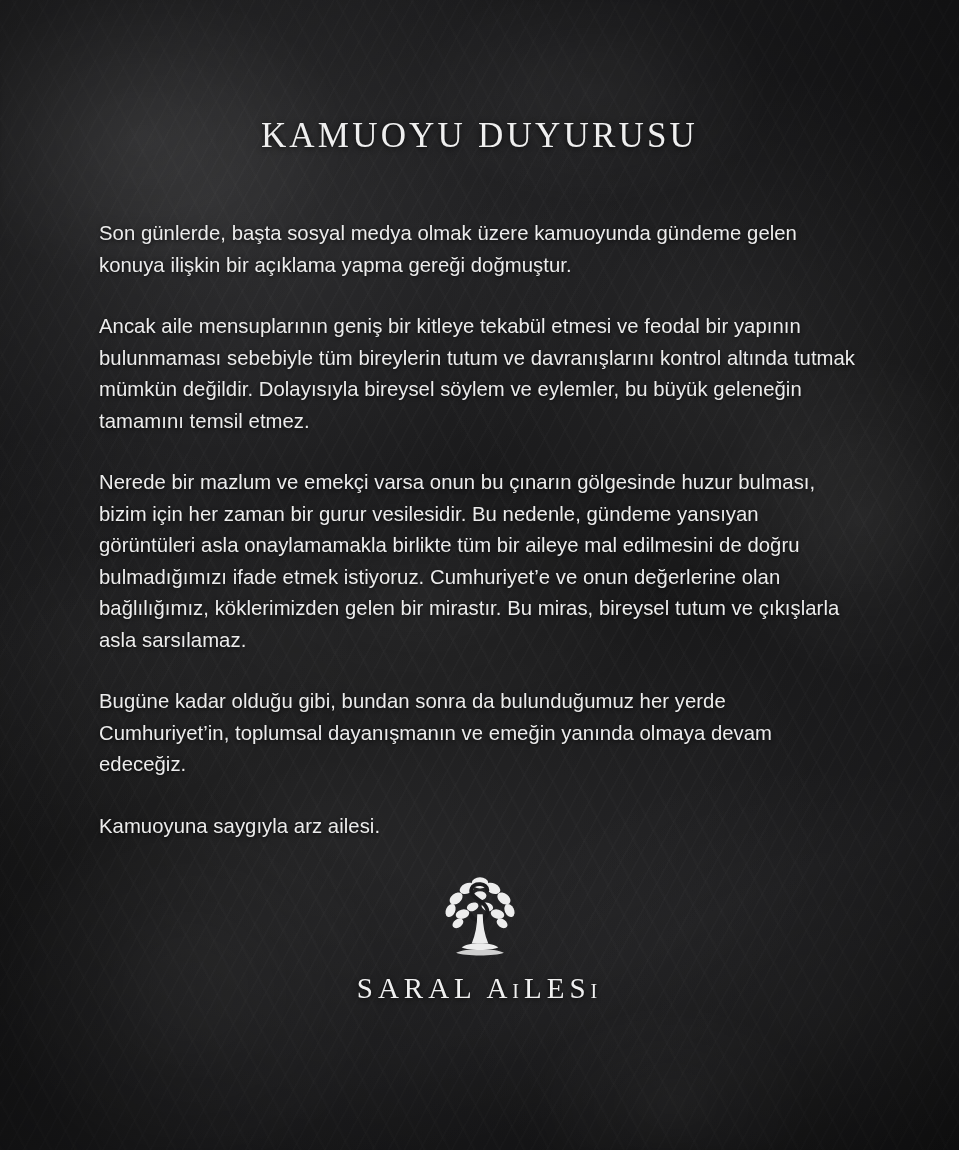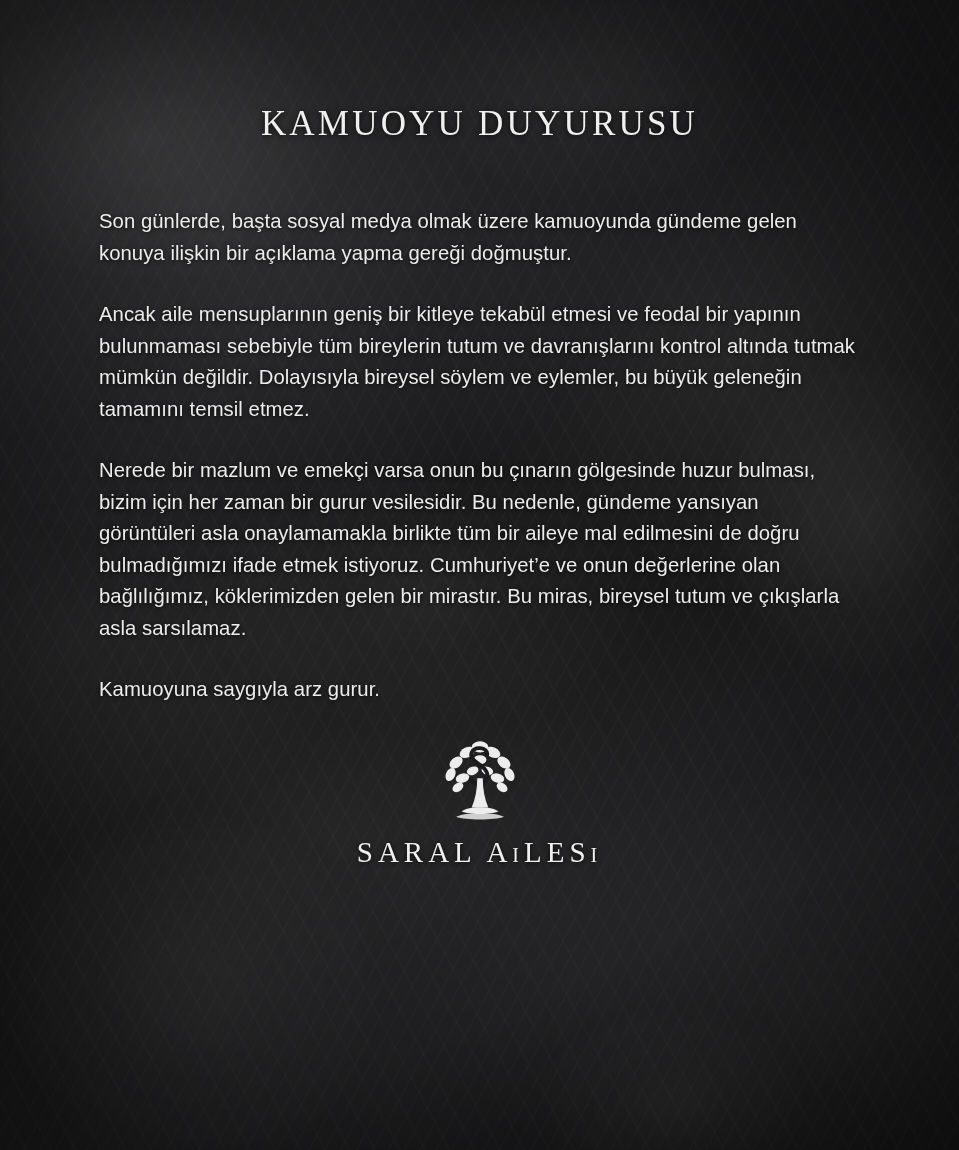--- a/index.html
+++ b/index.html
@@ -68,21 +68,21 @@
     box-sizing: border-box;
   }
 
   .title {
     color: #efefef;
     font-family: "Liberation Serif", serif;
     font-size: 35px;
     letter-spacing: 3.2px;
     text-align: center;
     font-weight: 400;
-    margin: 0;
+    margin: 12px;
     padding-top: 104px;
     text-shadow: 0 1px 6px rgba(0,0,0,0.8);
     font-variant: small-caps;
   }
 
   .body-text {
     margin-top: 62px;
   }
 
   .para {
@@ -131,21 +131,22 @@
   <div class="smoke s2"></div>
   <div class="vignette"></div>
 
   <div class="content">
     <h1 class="title">KAMUOYU DUYURUSU</h1>
 
     <div class="body-text">
       <p class="para">Son günlerde, başta sosyal medya olmak üzere kamuoyunda gündeme gelen konuya ilişkin bir açıklama yapma gereği doğmuştur.</p>
       <p class="para">Ancak aile mensuplarının geniş bir kitleye tekabül etmesi ve feodal bir yapının bulunmaması sebebiyle tüm bireylerin tutum ve davranışlarını kontrol altında tutmak mümkün değildir. Dolayısıyla bireysel söylem ve eylemler, bu büyük geleneğin tamamını temsil etmez.</p>
       <p class="para">Nerede bir mazlum ve emekçi varsa onun bu çınarın gölgesinde huzur bulması, bizim için her zaman bir gurur vesilesidir. Bu nedenle, gündeme yansıyan görüntüleri asla onaylamamakla birlikte tüm bir aileye mal edilmesini de doğru bulmadığımızı ifade etmek istiyoruz. Cumhuriyet’e ve onun değerlerine olan bağlılığımız, köklerimizden gelen bir mirastır. Bu miras, bireysel tutum ve çıkışlarla asla sarsılamaz.</p>
-      <p class="para sign-off">Kamuoyuna saygıyla arz gurur.</p>
+      <p class="para">Bugüne kadar olduğu gibi, bundan sonra da bulunduğumuz her yerde Cumhuriyet’in, toplumsal dayanışmanın ve emeğin yanında olmaya devam edeceğiz.</p>
+      <p class="para sign-off">Kamuoyuna saygıyla arz ailesi.</p>
     </div>
   </div>
 
   <div class="logo-wrap">
     <svg class="logo-mark" viewBox="0 0 100 104" aria-hidden="true">
       <g fill="#ededed">
 
         <ellipse cx="50" cy="16" rx="9" ry="6"></ellipse>
         <ellipse cx="36" cy="22" rx="8.5" ry="5.5" transform="rotate(-25 36 22)"></ellipse>
         <ellipse cx="64" cy="22" rx="8.5" ry="5.5" transform="rotate(25 64 22)"></ellipse>

